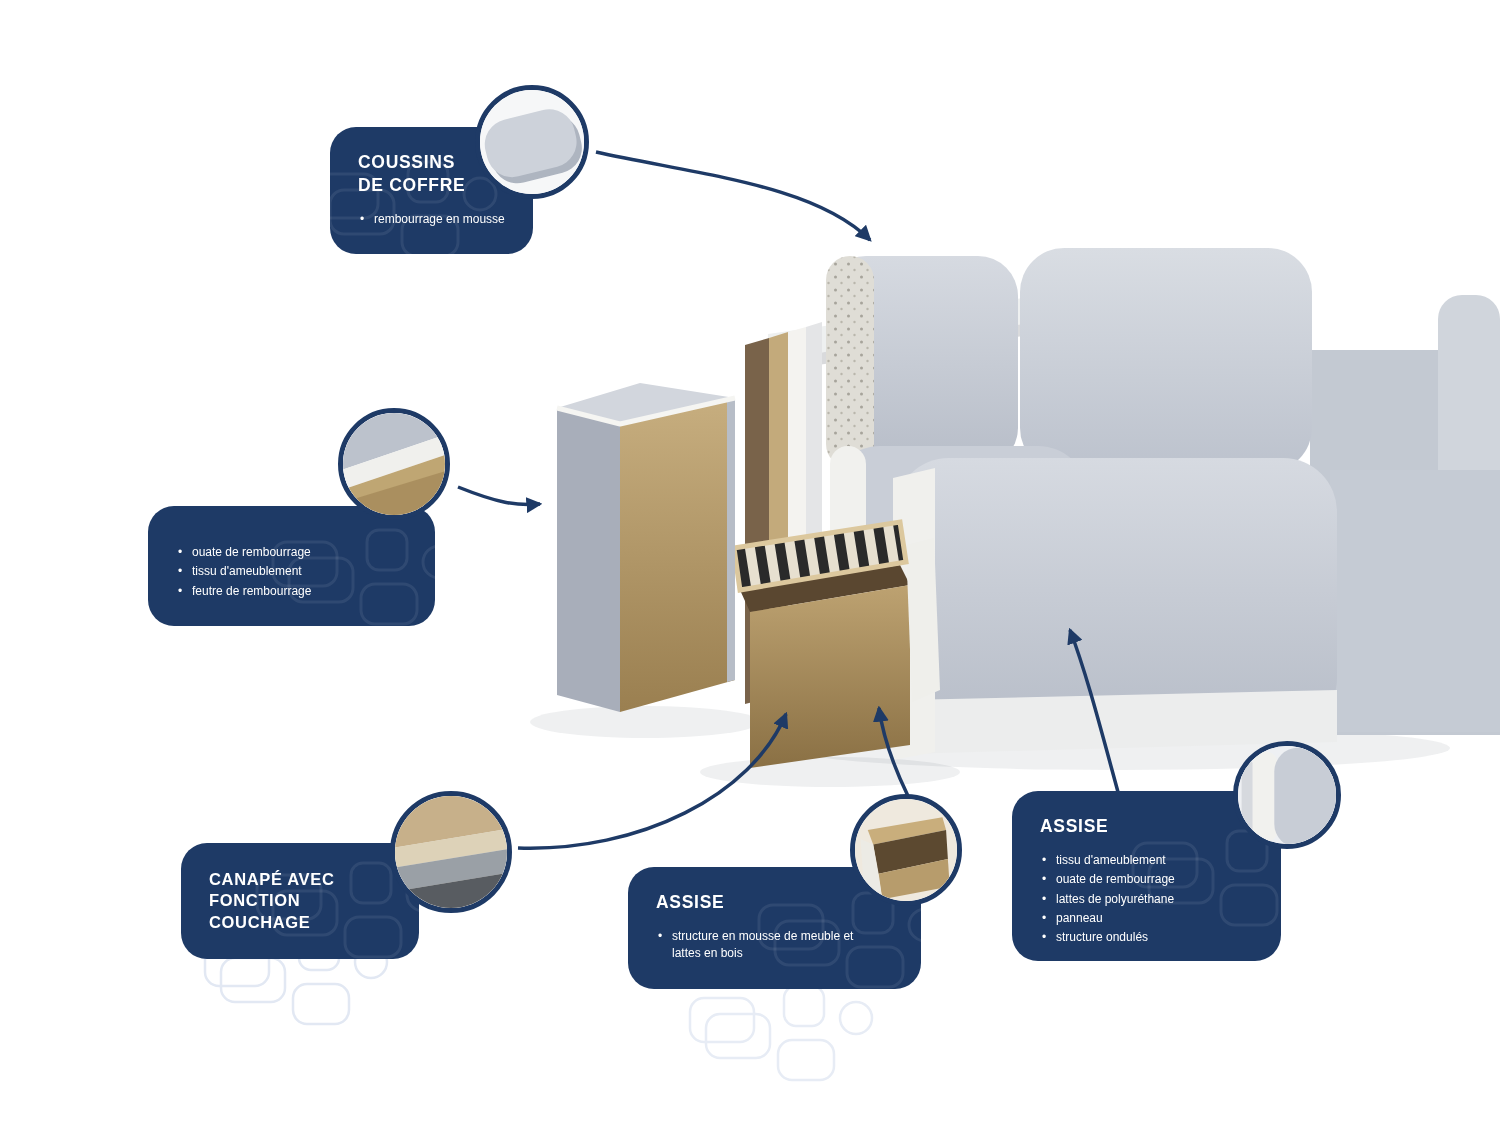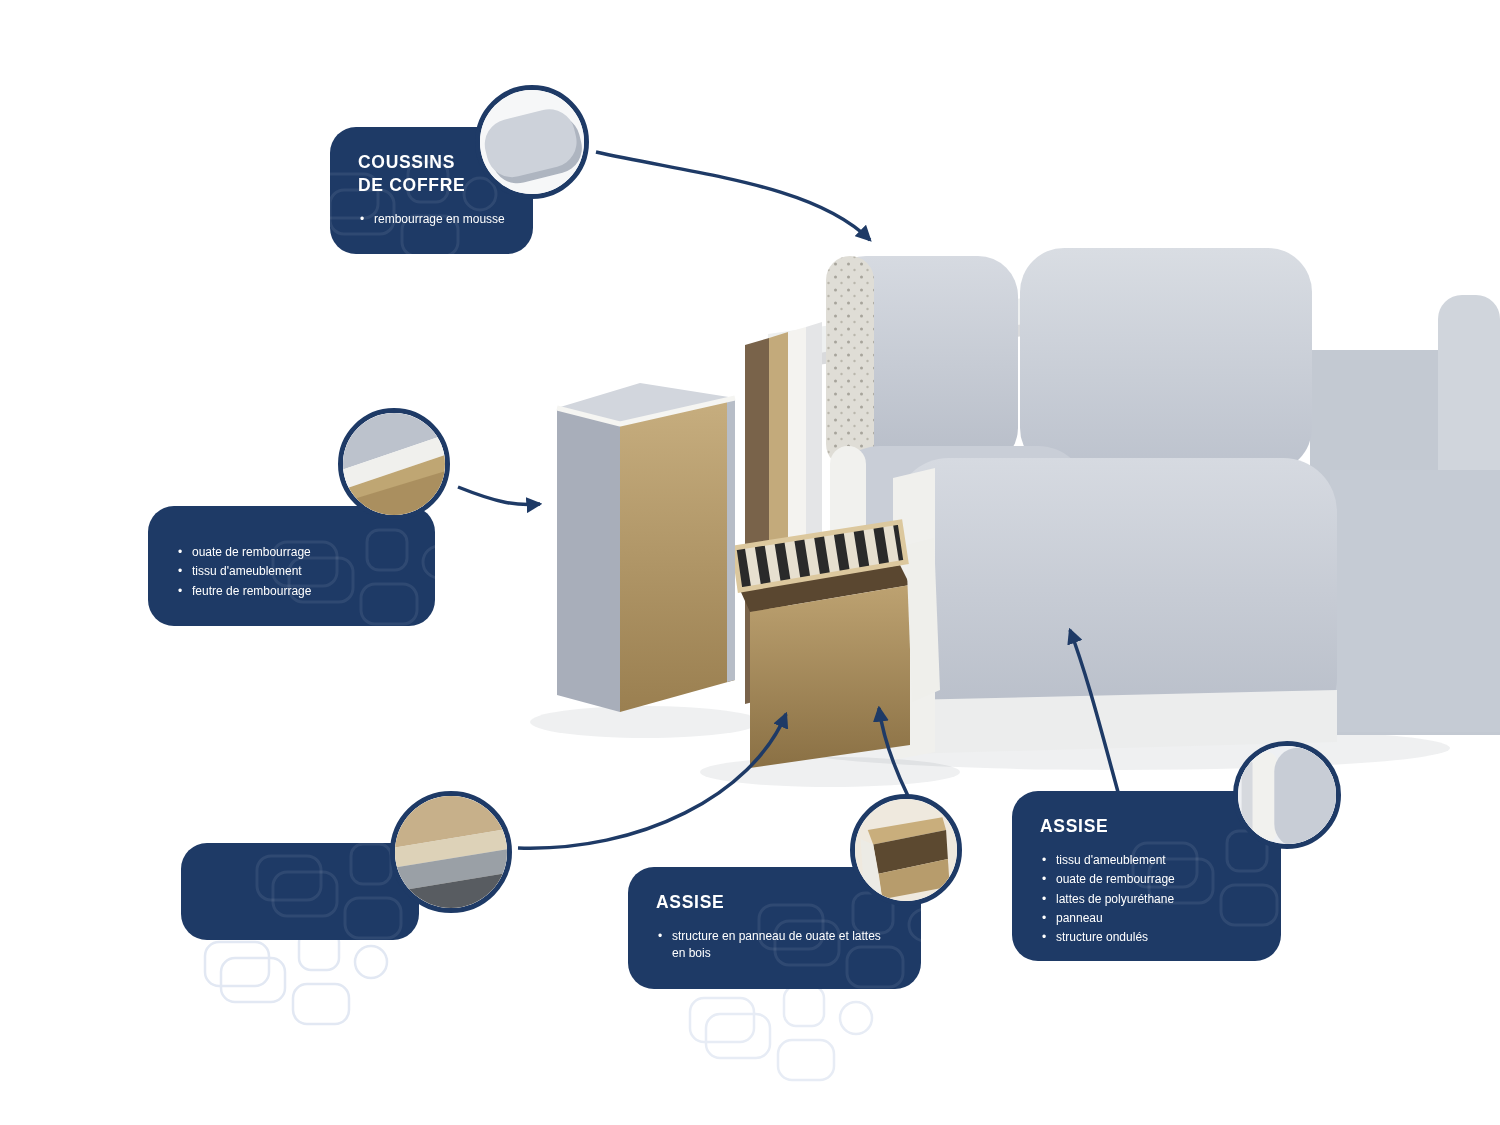--- a/index.html
+++ b/index.html
@@ -191,20 +191,24 @@
     <svg viewBox="0 0 112 112">
       <rect width="112" height="112" fill="#fbfbfc"></rect>
       <path d="M0,0 H112 V24 L0,62 Z" fill="#bcc2cc"></path>
       <path d="M0,62 L112,24 L112,46 L0,84 Z" fill="#f0f0ed"></path>
       <path d="M0,84 L112,46 V112 H0 Z" fill="#bfa673"></path>
       <path d="M0,98 L112,64 V112 H0 Z" fill="#9c8152" opacity="0.6"></path>
     </svg>
   </div>
 
   <section class="callout" style="left:181px; top:843px; width:238px; min-height:97px; padding-top:26px;">
+    <h2 class="title" style="font-size:16.5px;">
+      <span class="tline">CANAPÉ AVEC</span>
+      <span class="tline">FONCTION COUCHAGE</span>
+    </h2>
     <svg class="box-deco" viewBox="0 0 190 120">
       <g fill="none" stroke="currentColor" stroke-width="3">
         <rect x="2" y="14" width="64" height="44" rx="14"></rect>
           <rect x="18" y="30" width="64" height="44" rx="14"></rect>
         <rect x="96" y="2" width="40" height="40" rx="12"></rect>
           <rect x="90" y="56" width="56" height="40" rx="14"></rect>
         <circle cx="168" cy="34" r="16"></circle>
       </g>
     </svg>
   </section>
@@ -216,21 +220,21 @@
       <path d="M0,78 L122,58 L122,84 L0,104 Z" fill="#9aa0a6"></path>
       <path d="M0,104 L122,84 V122 H0 Z" fill="#585c61"></path>
     </svg>
   </div>
 
   <section class="callout" style="left:628px; top:867px; width:293px;">
     <h2 class="title">
       <span class="tline">ASSISE</span>
     </h2>
     <ul>
-      <li style="max-width:228px;">structure en panneau de ouate et lattes en bois</li>
+      <li style="max-width:228px;">structure en mousse de meuble et lattes en bois</li>
     </ul>
     <svg class="box-deco" viewBox="0 0 190 120">
       <g fill="none" stroke="currentColor" stroke-width="3">
         <rect x="2" y="14" width="64" height="44" rx="14"></rect>
           <rect x="18" y="30" width="64" height="44" rx="14"></rect>
         <rect x="96" y="2" width="40" height="40" rx="12"></rect>
           <rect x="90" y="56" width="56" height="40" rx="14"></rect>
         <circle cx="168" cy="34" r="16"></circle>
       </g>
     </svg>

